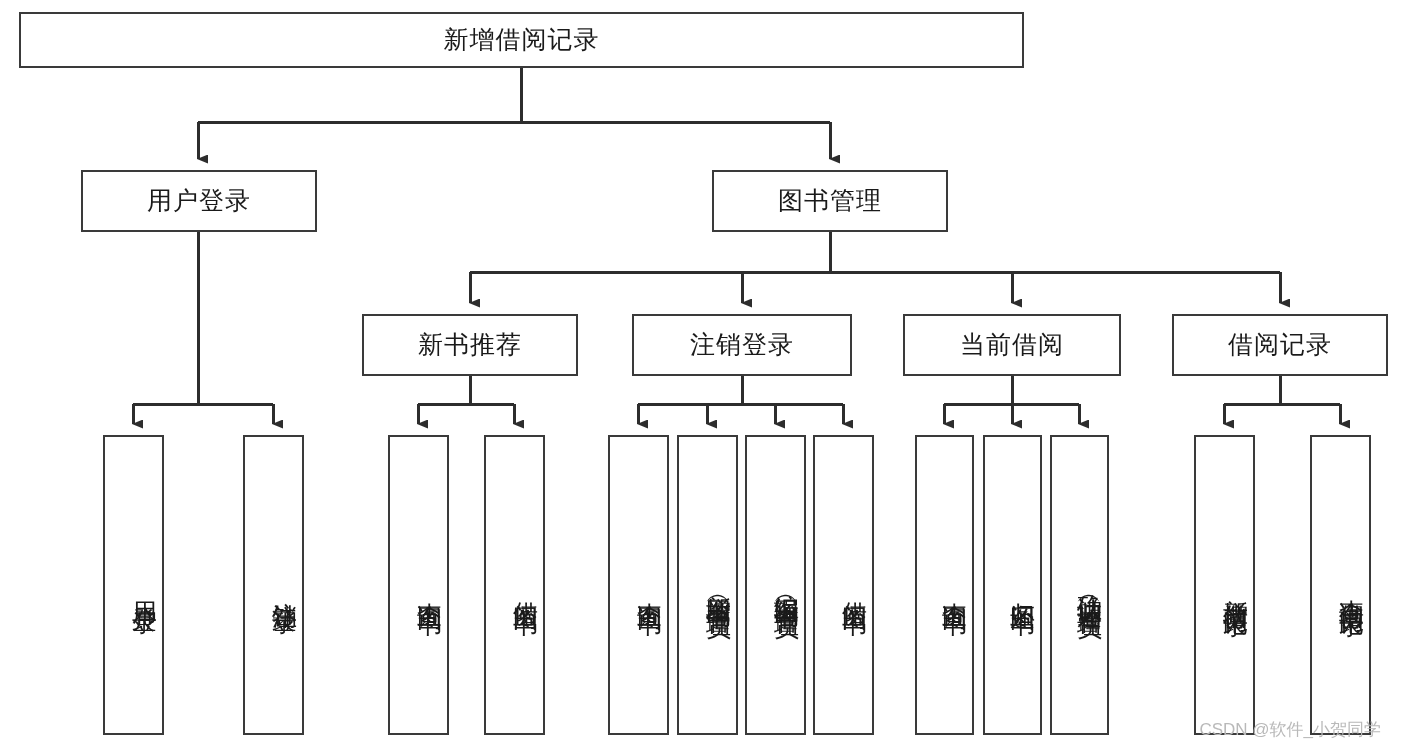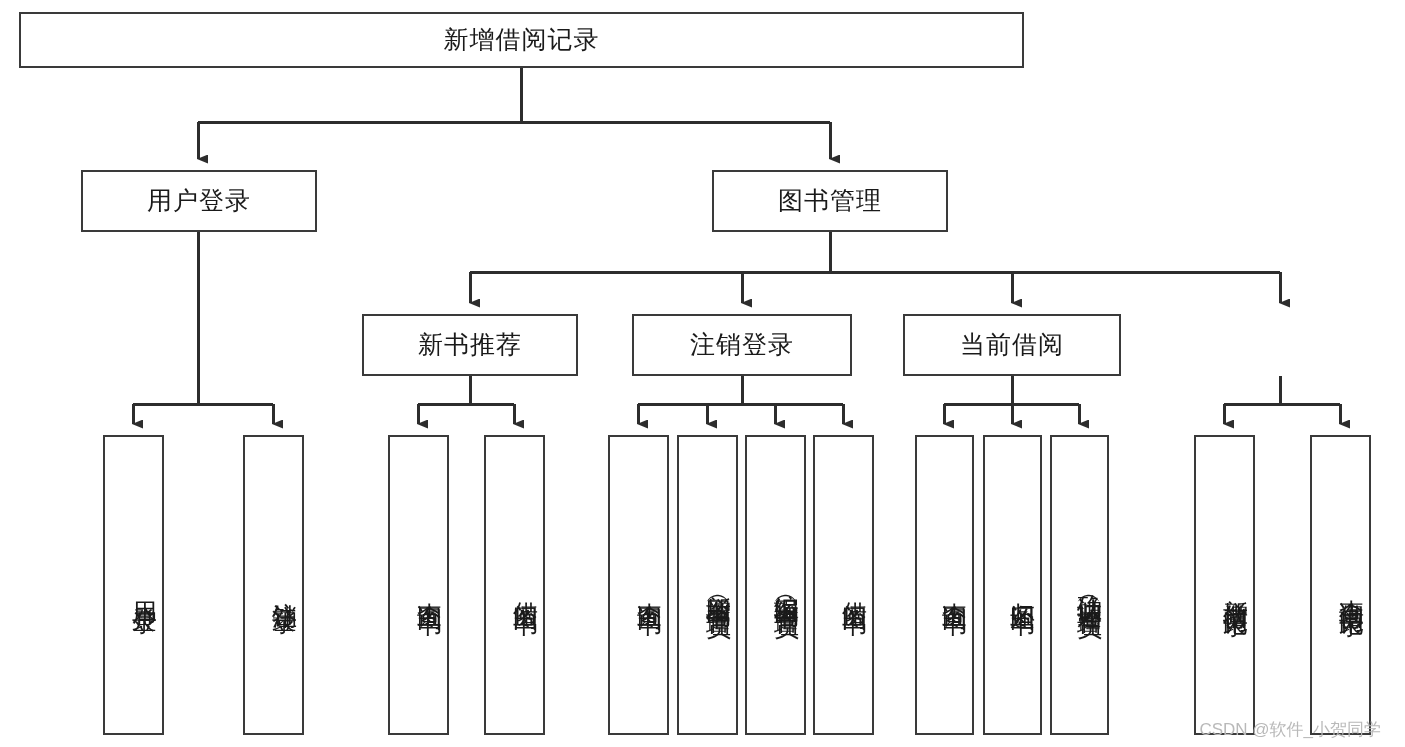--- a/index.html
+++ b/index.html
@@ -138,20 +138,23 @@
 
   <div class="node-box horiz" style="left:362px; top:314px; width:216px; height:62px;text-align:right;">
     <span>新书推荐</span>
   </div>
   <div class="node-box horiz" style="left:632px; top:314px; width:220px; height:62px;">
     <span>注销登录</span>
   </div>
   <div class="node-box horiz" style="left:903px; top:314px; width:218px; height:62px;">
     <span>当前借阅</span>
   </div>
+  <div class="node-box horiz" style="left:1172px; top:314px; width:216px; height:62px;">
+    <span>借阅记录</span>
+  </div>
 
   <div class="node-box vert" style="left:103px; top:435px; width:61px; height:300px;">
     <span class="vlabel">用户登录</span>
   </div>
   <div class="node-box vert" style="left:243px; top:435px; width:61px; height:300px;">
     <span class="vlabel">注销登录</span>
   </div>
   <div class="node-box vert" style="left:388px; top:435px; width:61px; height:300px;">
     <span class="vlabel">查询图书</span>
   </div>

